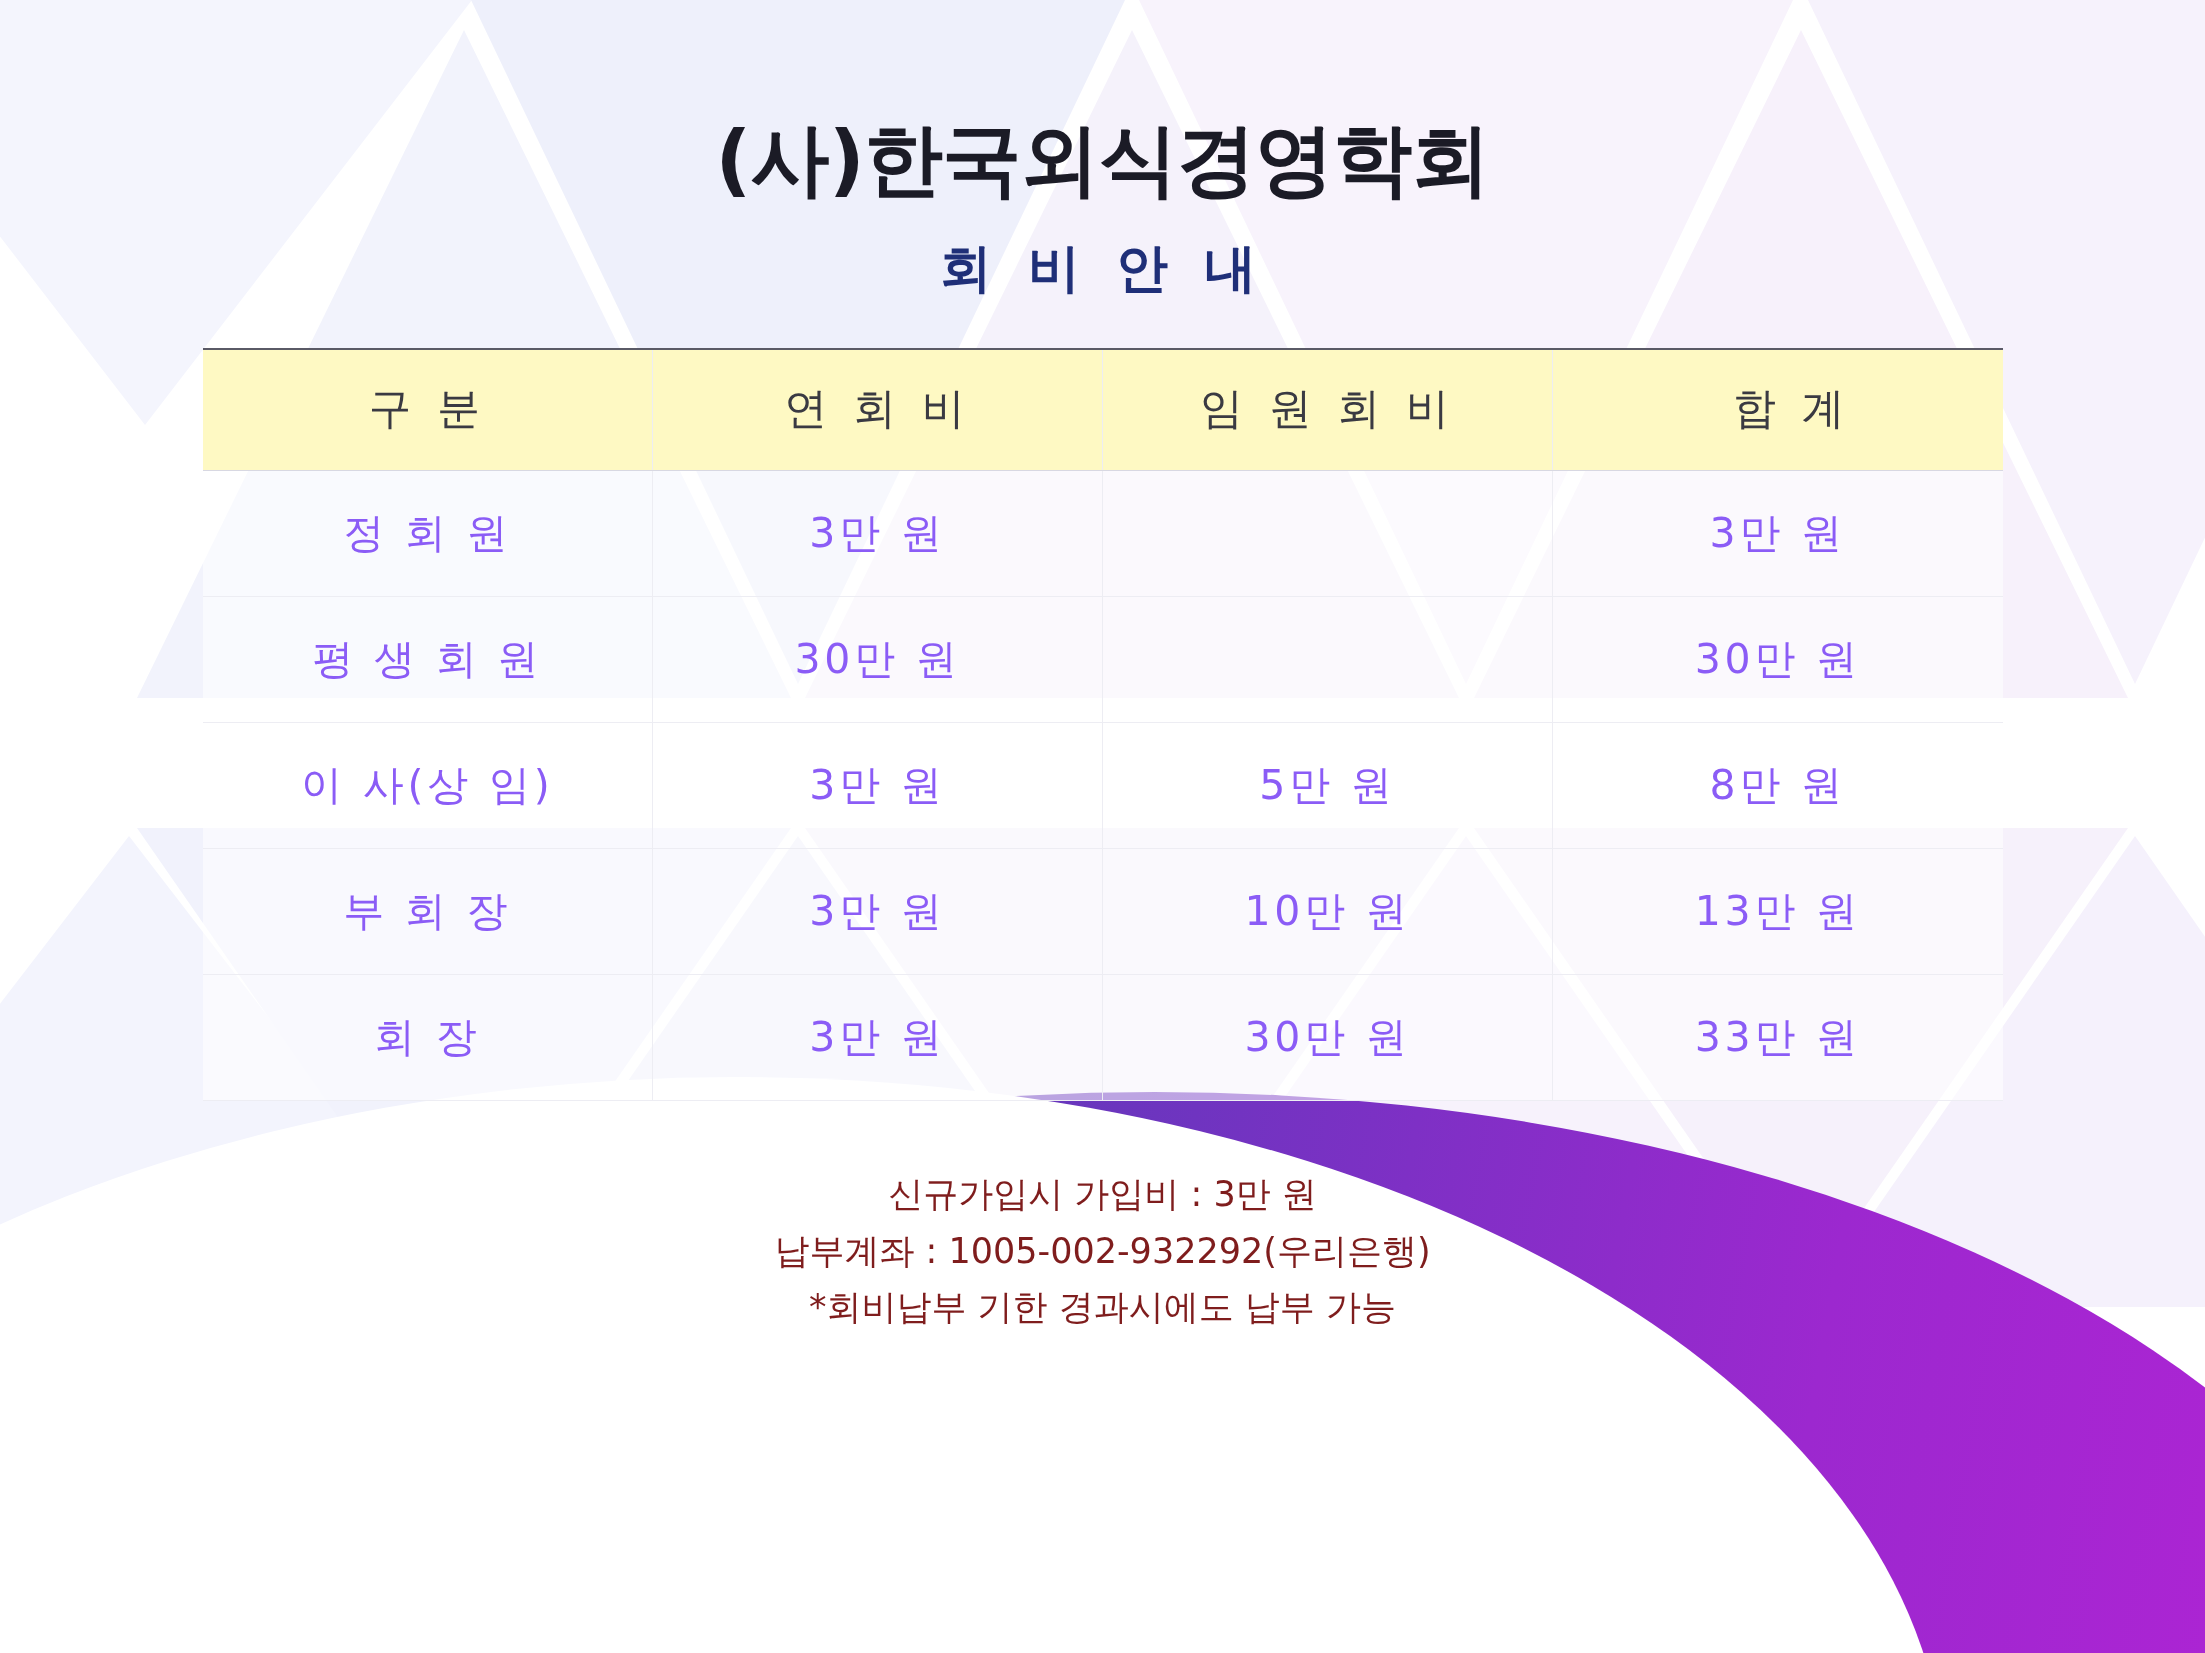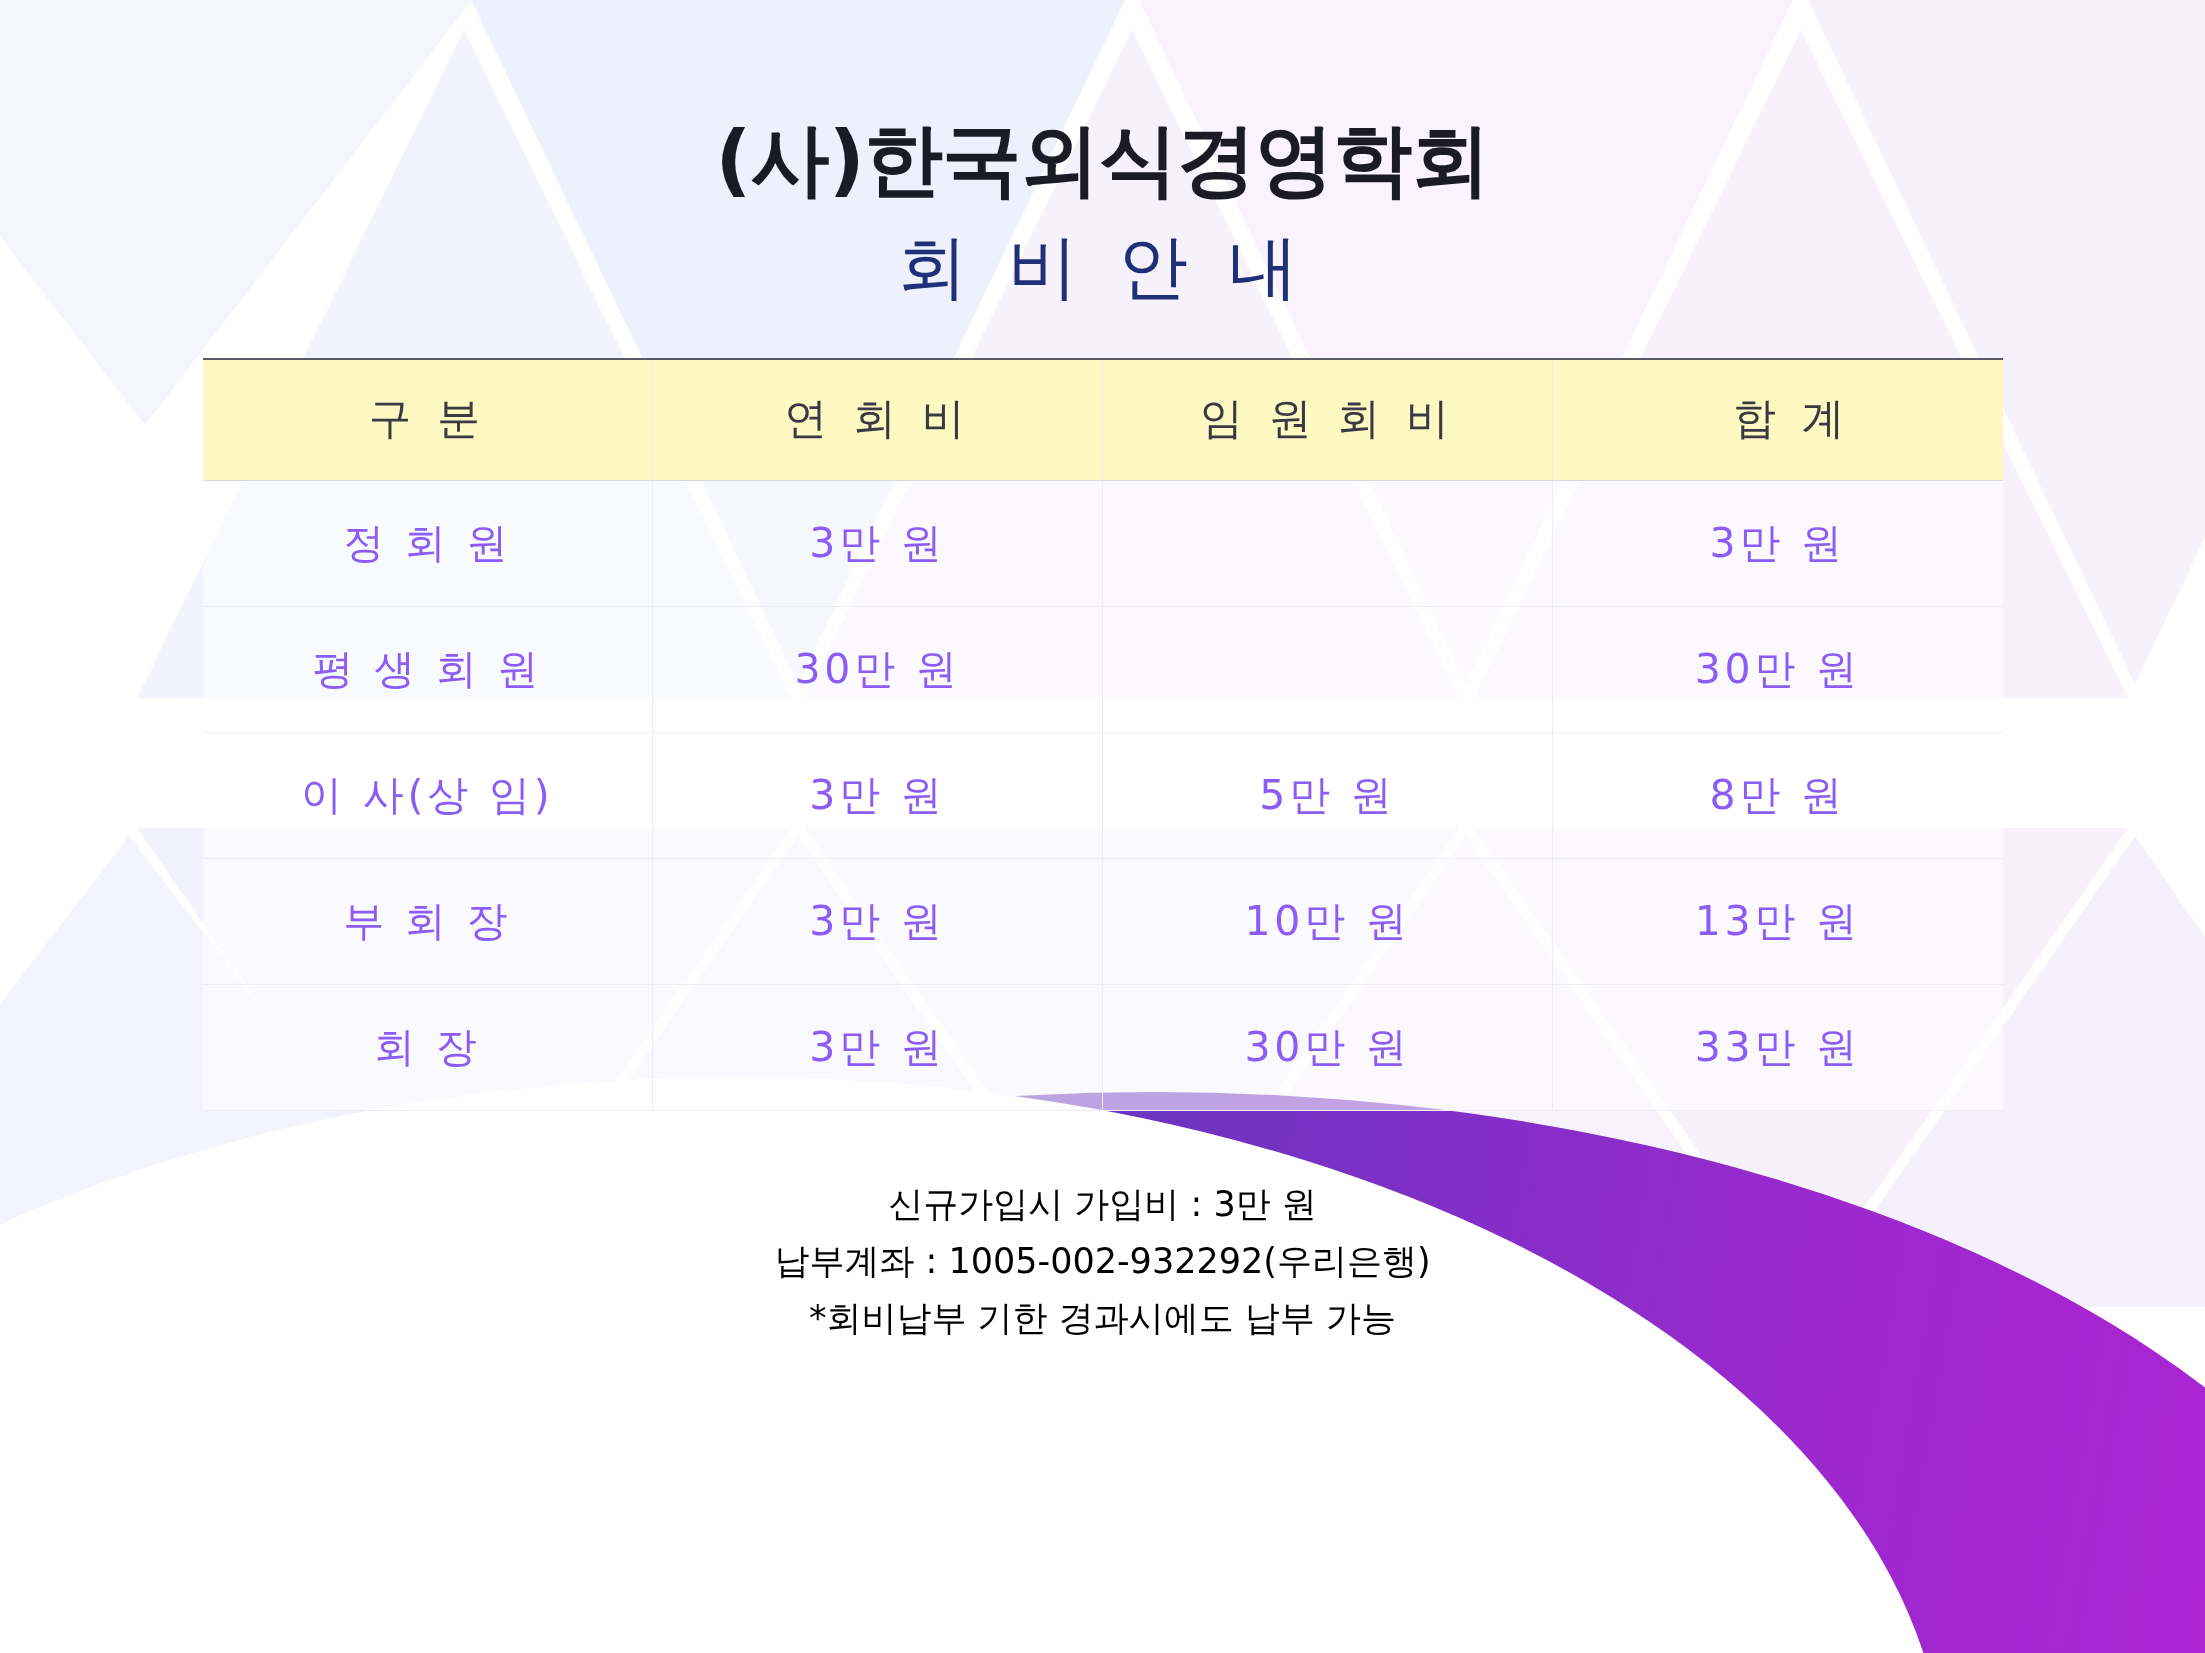--- a/index.html
+++ b/index.html
@@ -72,26 +72,26 @@
     padding-top: 115px;
   }
   .title-main {
     font-size: 79px;
     font-weight: 700;
     color: #1b1b26;
     letter-spacing: -0.8px;
     line-height: 1.15;
   }
   .title-sub {
-    font-size: 70px;
-    font-weight: 400;
+    font-size: 52px;
+    font-weight: 700;
     color: #1f2f78;
     letter-spacing: 9px;
     line-height: 1.25;
-    margin-top: 18px;
+    margin-top: 30px;
   }
 
   .table-wrap {
     margin: 47px auto 0 auto;
     width: 1800px;
   }
   table.fee-table {
     width: 100%;
     border-collapse: collapse;
     table-layout: fixed;
@@ -123,21 +123,21 @@
   }
   table.fee-table tbody td:last-child { border-right: none; }
   table.fee-table tbody tr:last-child td { border-bottom: 1.5px solid #ededf3; }
 
   .notes {
     margin-top: 65px;
     text-align: center;
   }
   .notes .note-line {
     font-size: 35px;
-    color: #000000;
+    color: #7f1d1d;
     line-height: 1.62;
     letter-spacing: 0px;
   }
 </style>
 </head>
 <body>
 
 <div class="slide">
 
   <div class="bg-layer">

